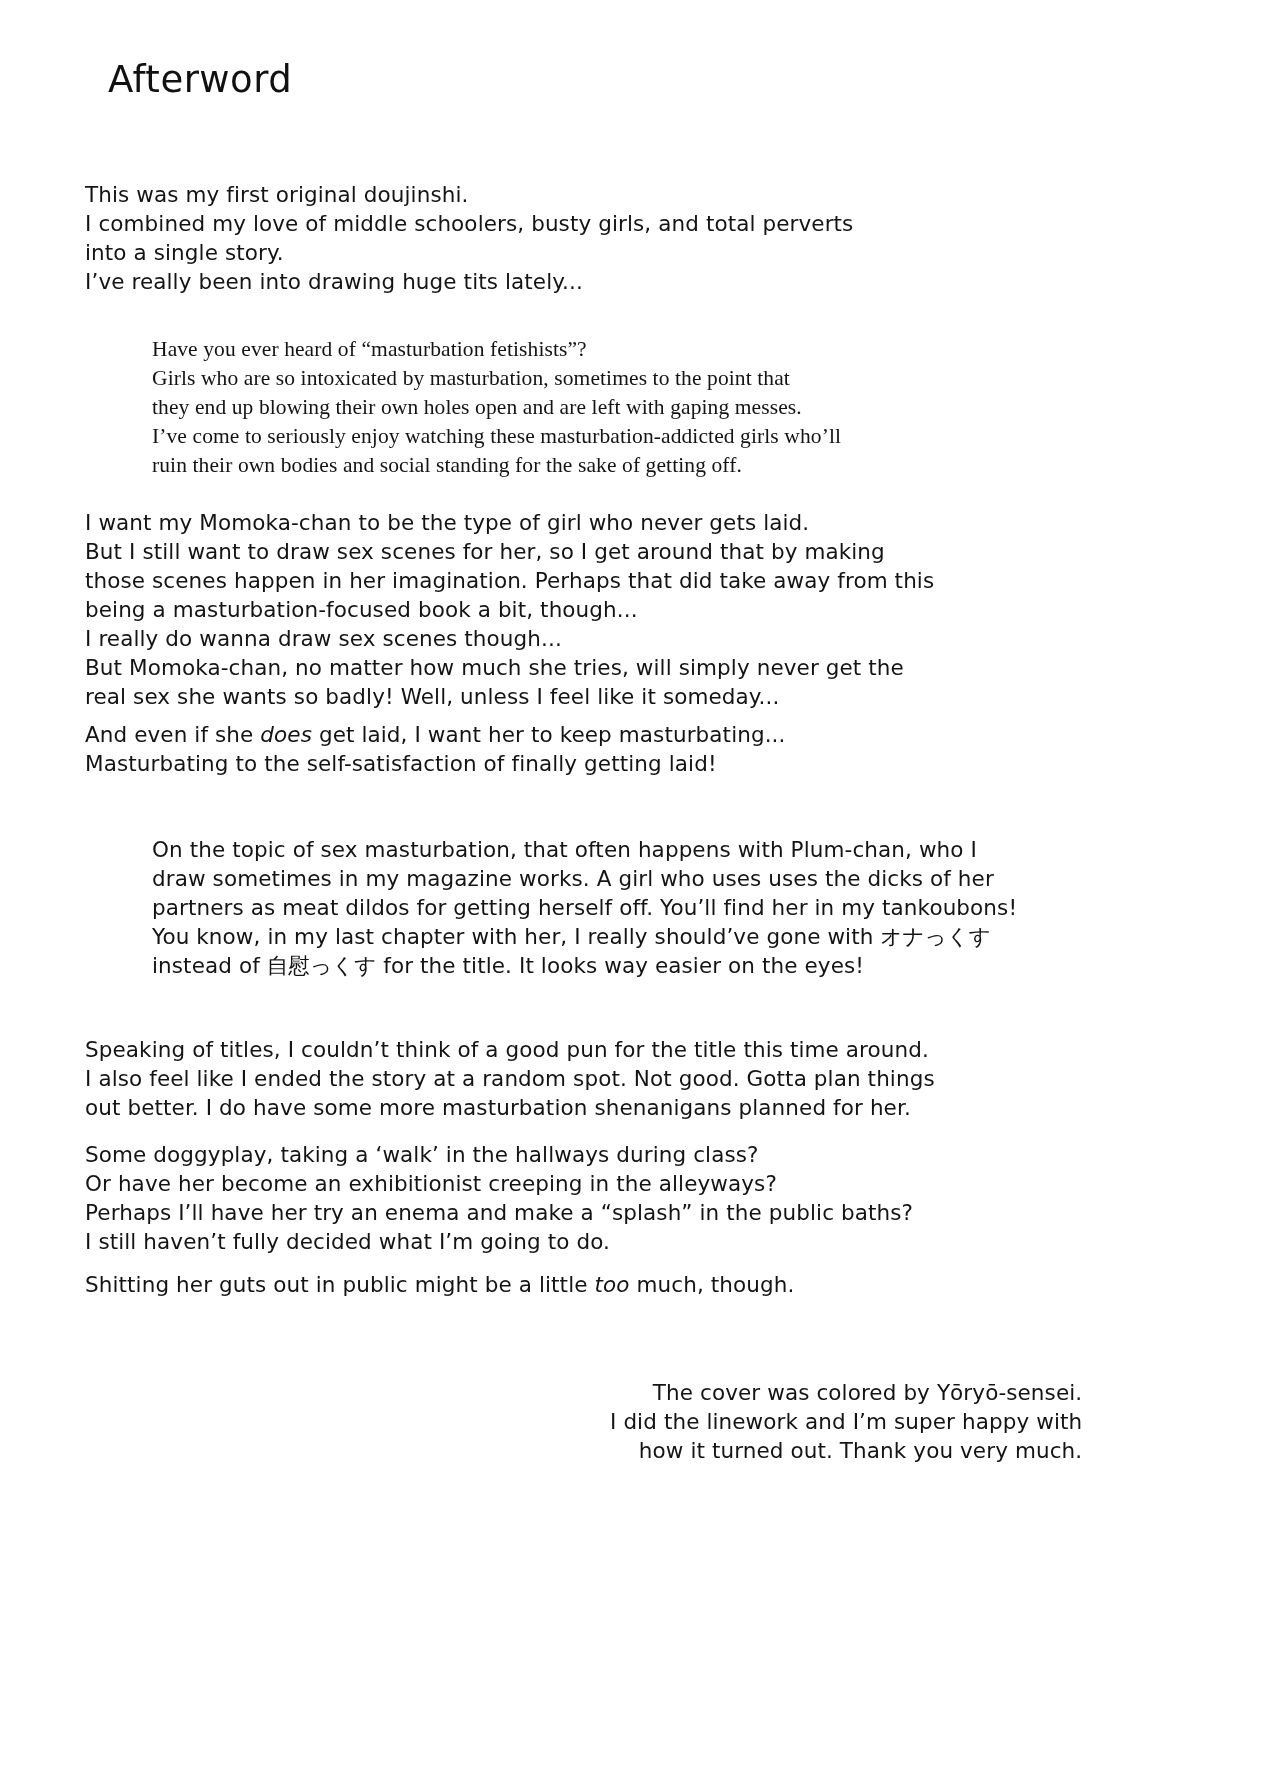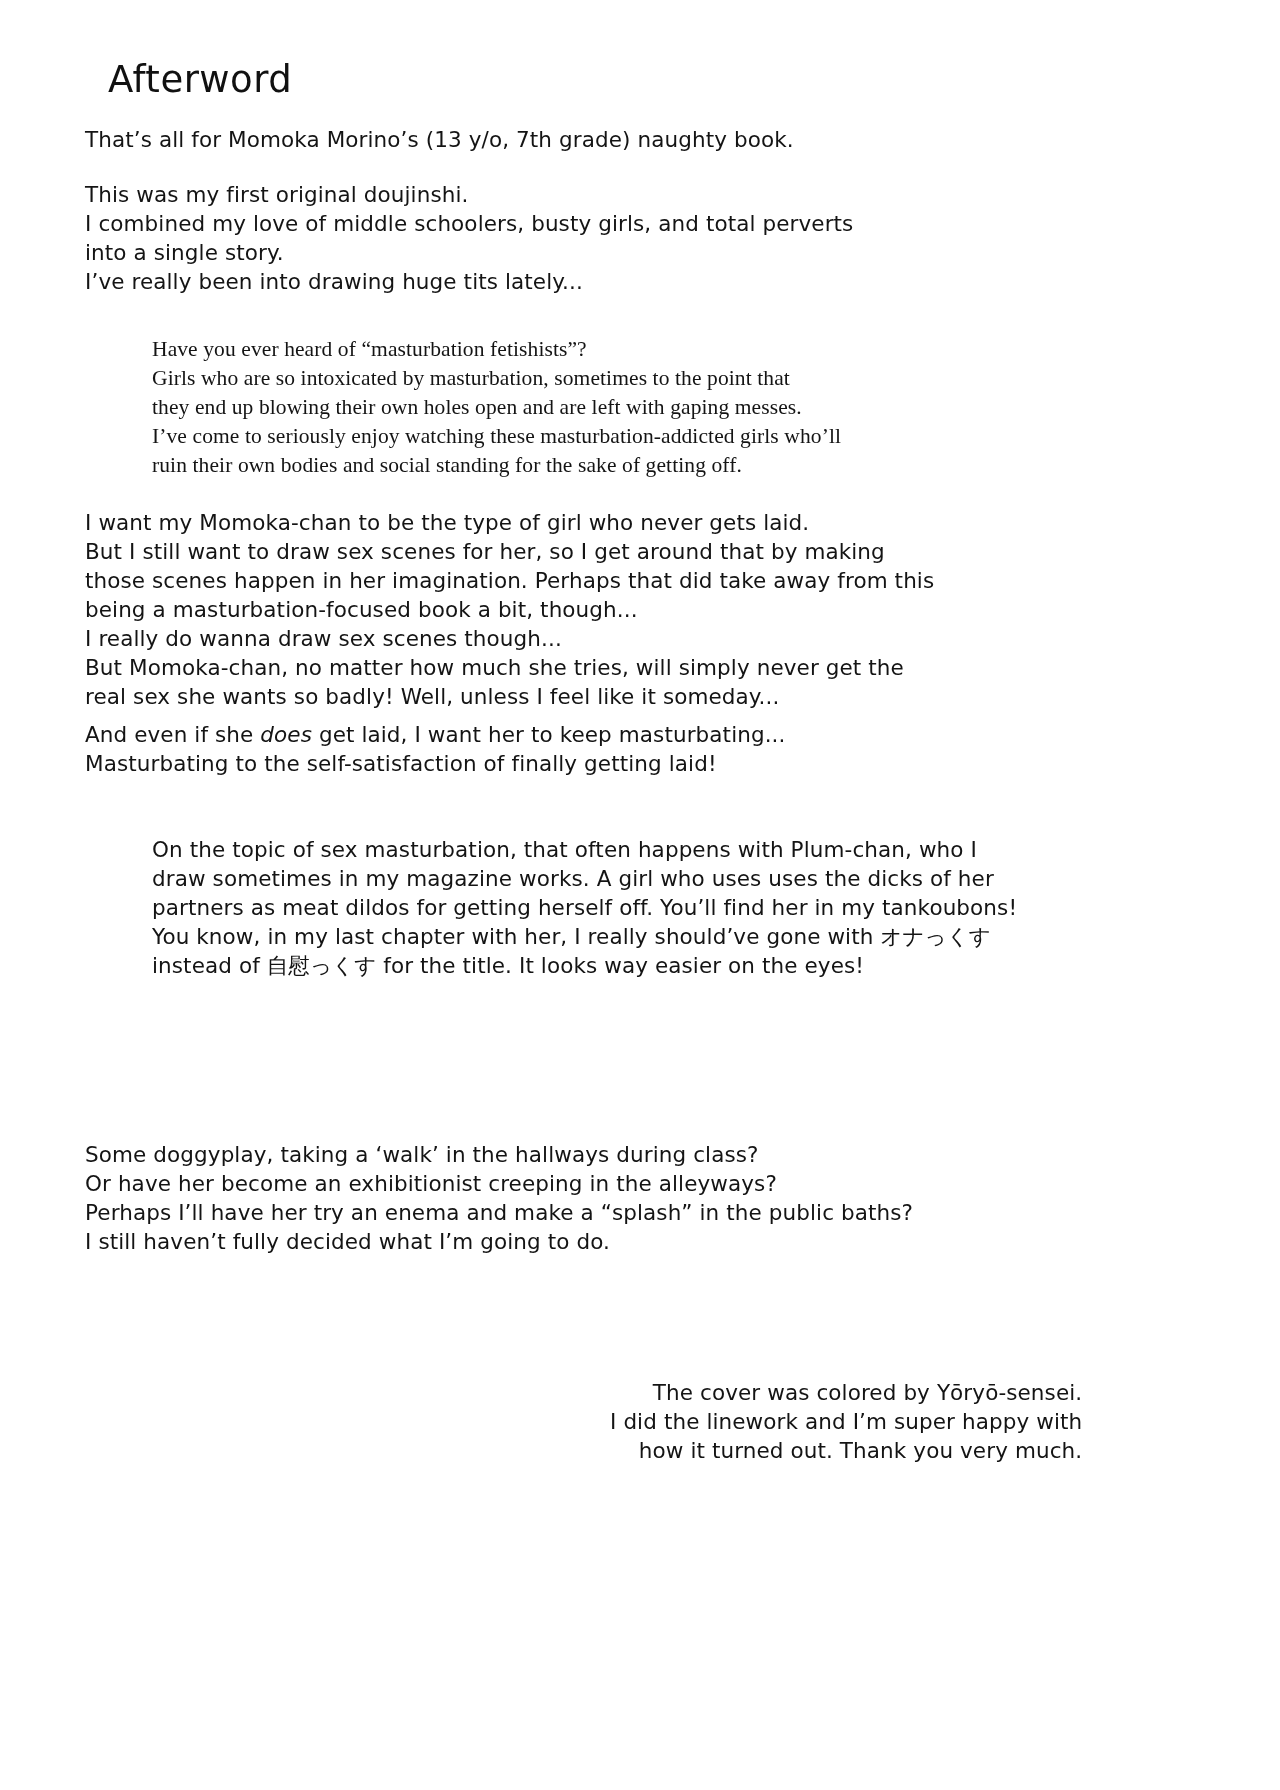--- a/index.html
+++ b/index.html
@@ -55,21 +55,20 @@
     font-style: italic;
   }
 </style>
 </head>
 <body>
 
 <div class="page">
 
   <div class="title">Afterword</div>
 
-  <div class="block base" style="top:125px;">That’s all for Momoka Morino’s (13 y/o, 7th grade) naughty book.</div>
 
   <div class="block base" style="top:180px;">This was my first original doujinshi.
 I combined my love of middle schoolers, busty girls, and total perverts
 into a single story.
 I’ve really been into drawing huge tits lately...</div>
 
   <div class="block indent" style="top:335px;font-family:Liberation Serif, serif;">Have you ever heard of “masturbation fetishists”?
 Girls who are so intoxicated by masturbation, sometimes to the point that
 they end up blowing their own holes open and are left with gaping messes.
 I’ve come to seriously enjoy watching these masturbation-addicted girls who’ll
@@ -85,24 +84,28 @@
 I really do wanna draw sex scenes though...
 But Momoka-chan, no matter how much she tries, will simply never get the
 real sex she wants so badly! Well, unless I feel like it someday...</div>
 
   <div class="block indent" style="top:835px;">On the topic of sex masturbation, that often happens with Plum-chan, who I
 draw sometimes in my magazine works. A girl who uses uses the dicks of her
 partners as meat dildos for getting herself off. You’ll find her in my tankoubons!
 You know, in my last chapter with her, I really should’ve gone with オナっくす
 instead of 自慰っくす for the title. It looks way easier on the eyes!</div>
 
+  <div class="block base" style="top:1035px;">Speaking of titles, I couldn’t think of a good pun for the title this time around.
+I also feel like I ended the story at a random spot. Not good. Gotta plan things
+out better. I do have some more masturbation shenanigans planned for her.</div>
 
   <div class="block base" style="top:1140px;">Some doggyplay, taking a ‘walk’ in the hallways during class?
 Or have her become an exhibitionist creeping in the alleyways?
 Perhaps I’ll have her try an enema and make a “splash” in the public baths?
 I still haven’t fully decided what I’m going to do.</div>
 
+  <div class="block base" style="top:1270px;"><span>Shitting her guts out in public might be a little </span><em>too</em><span> much, though.</span></div>
 
   <div class="block right-block" style="top:1378px;">The cover was colored by Yōryō-sensei.
 I did the linework and I’m super happy with
 how it turned out. Thank you very much.</div>
 
 </div>
 
 </body></html>

